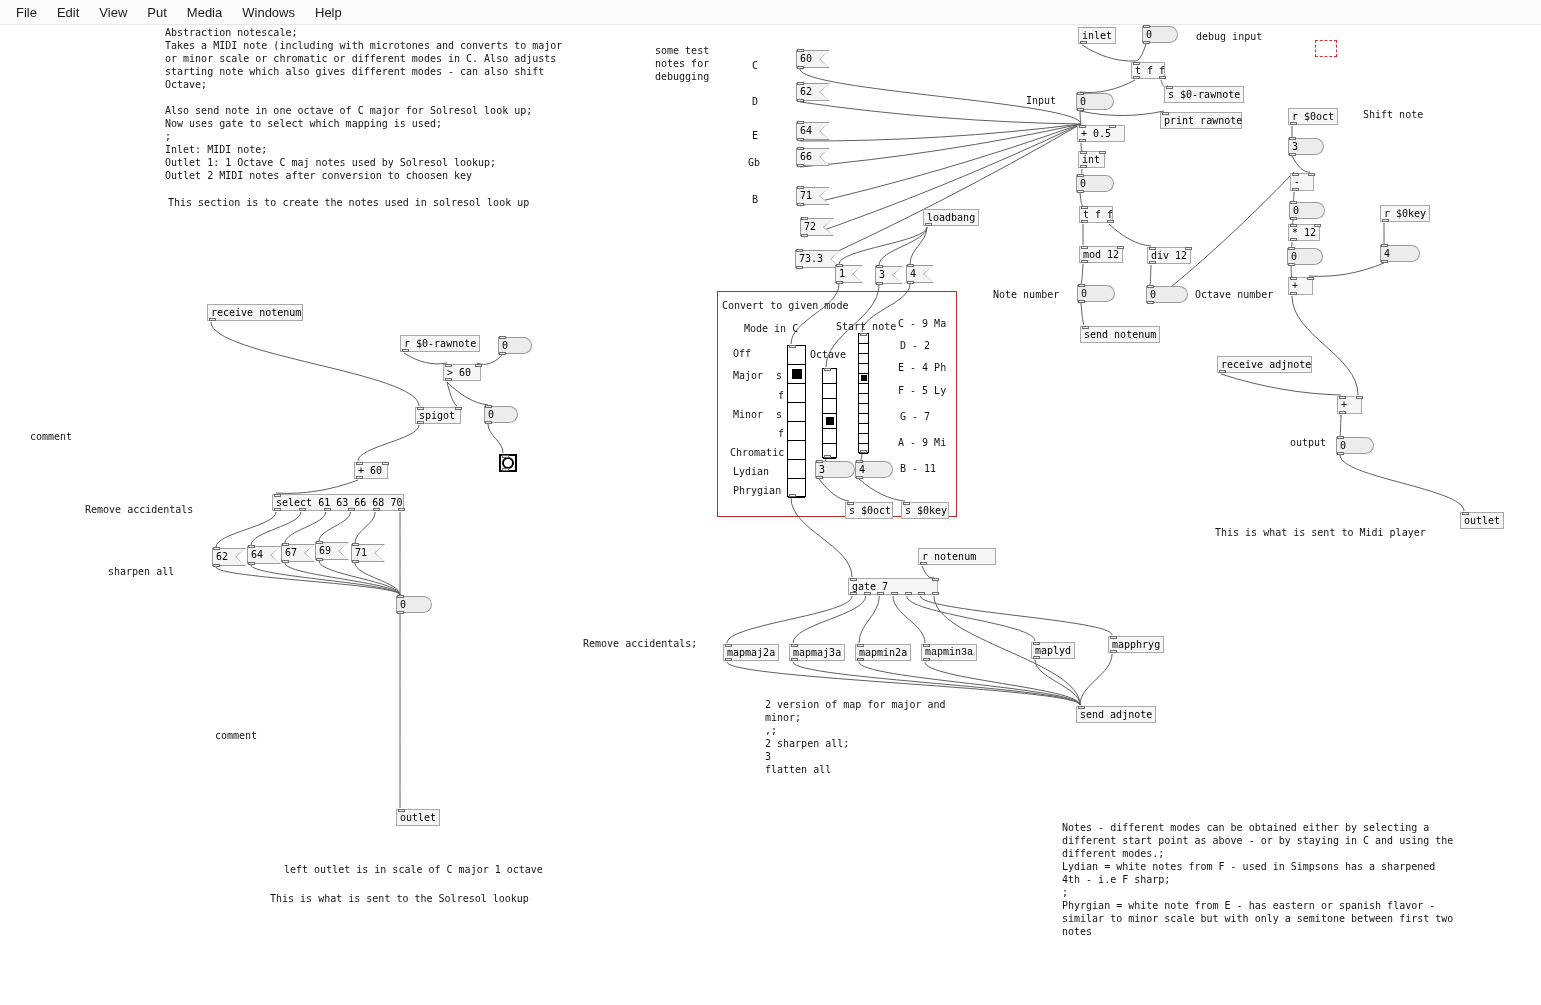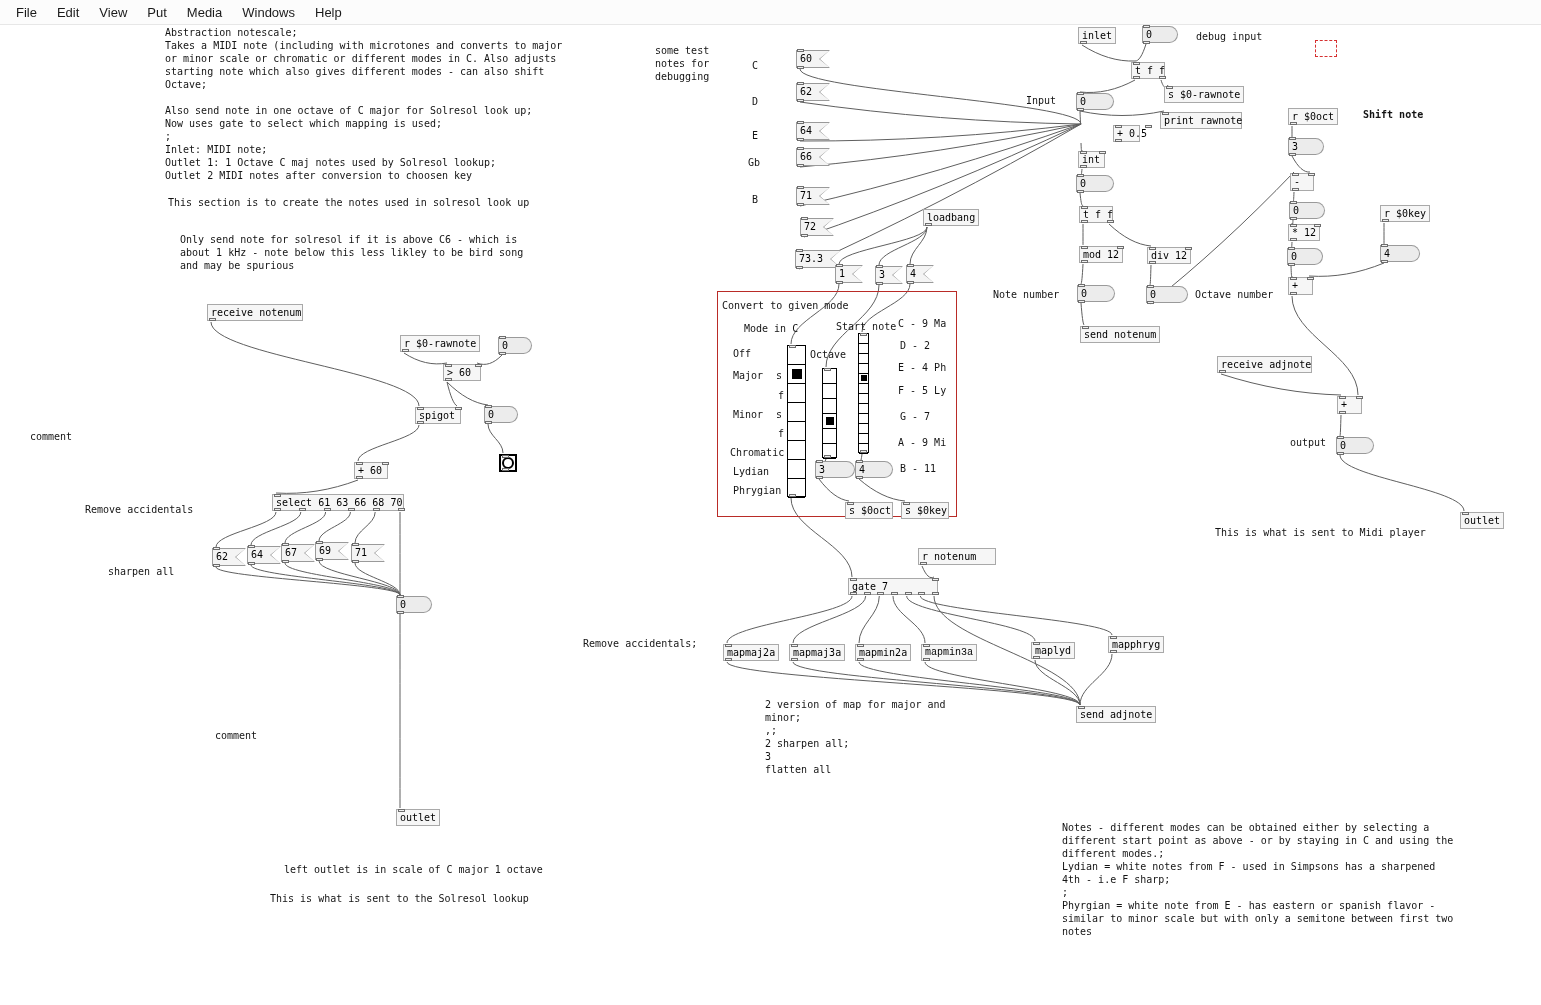--- a/index.html
+++ b/index.html
@@ -135,42 +135,39 @@
 starting note which also gives different modes - can also shift
 Octave;
 
 Also send note in one octave of C major for Solresol look up;
 Now uses gate to select which mapping is used;
 ;
 Inlet: MIDI note;
 Outlet 1: 1 Octave C maj notes used by Solresol lookup;
 Outlet 2 MIDI notes after conversion to choosen key</div>
     <div class="comment" style="left: 168px; top: 171px;">This section is to create the notes used in solresol look up</div>
-    <div class="comment" style="left: 180px; top: 208px;">Only send note for solresol if it is above C6 - which is
-about 1 kHz - note below this less likley to be bird song
-and may be spurious</div>
     <div class="comment" style="left: 30px; top: 405px;">comment</div>
     <div class="comment" style="left: 85px; top: 478px;">Remove accidentals</div>
     <div class="comment" style="left: 108px; top: 540px;">sharpen all</div>
     <div class="comment" style="left: 215px; top: 704px;">comment</div>
     <div class="comment" style="left: 284px; top: 838px;">left outlet is in scale of C major 1 octave</div>
     <div class="comment" style="left: 270px; top: 867px;">This is what is sent to the Solresol lookup</div>
     <div class="comment" style="left: 655px; top: 19px;">some test
 notes for
 debugging</div>
     <div class="comment" style="left: 752px; top: 34px;">C</div>
     <div class="comment" style="left: 752px; top: 70px;">D</div>
     <div class="comment" style="left: 752px; top: 104px;">E</div>
     <div class="comment" style="left: 748px; top: 131px;">Gb</div>
     <div class="comment" style="left: 752px; top: 168px;">B</div>
     <div class="comment" style="left: 1026px; top: 69px;">Input</div>
     <div class="comment" style="left: 1196px; top: 5px;">debug input</div>
     <div class="comment" style="left: 993px; top: 263px;">Note number</div>
     <div class="comment" style="left: 1195px; top: 263px;">Octave number</div>
-    <div class="comment" style="left: 1363px; top: 83px; font-weight: bold;">Shift note</div>
+    <div class="comment" style="left: 1363px; top: 83px;">Shift note</div>
     <div class="comment" style="left: 1290px; top: 411px;">output</div>
     <div class="comment" style="left: 1215px; top: 501px;">This is what is sent to Midi player</div>
     <div class="comment" style="left: 583px; top: 612px;">Remove accidentals;</div>
     <div class="comment" style="left: 765px; top: 673px;">2 version of map for major and
 minor;
 ,;
 2 sharpen all;
 3
 flatten all</div>
     <div class="comment" style="left: 1062px; top: 796px;">Notes - different modes can be obtained either by selecting a
@@ -435,21 +432,21 @@
     <div class="node object" style="left: 1164px; top: 61px; width: 80px; height: 17px;"><span>s $0-rawnote</span><div class="nub" style="left: 1px; top: -1px;"></div></div>
     <div class="node shell num" style="left: 1076px; top: 68px; width: 38px; height: 17px;">
       <div class="skin-border"></div>
       <div class="skin-fill">
         <span class="boxlabel">0</span>
       </div>
       <div class="nub" style="left: 1px; top: -1px;"></div>
       <div class="nub" style="left: 1px; bottom: -1px;"></div>
     </div>
     <div class="node object" style="left: 1160px; top: 87px; width: 82px; height: 17px;"><span>print rawnote</span><div class="nub" style="left: 1px; top: -1px;"></div></div>
-    <div class="node object" style="left: 1077px; top: 100px; width: 27px; height: 17px; margin-left: 36px;"><span>+ 0.5</span><div class="nub" style="left: 1px; top: -1px;"></div><div class="nub" style="left: 31px; top: -1px;"></div><div class="nub" style="left: 1px; bottom: -1px;"></div></div>
+    <div class="node object" style="left: 1077px; top: 100px; width: 48px; height: 17px;"><span>+ 0.5</span><div class="nub" style="left: 1px; top: -1px;"></div><div class="nub" style="left: 31px; top: -1px;"></div><div class="nub" style="left: 1px; bottom: -1px;"></div></div>
     <div class="node object" style="left: 1078px; top: 126px; width: 27px; height: 17px;"><span>int</span><div class="nub" style="left: 1px; top: -1px;"></div><div class="nub" style="left: 20px; top: -1px;"></div><div class="nub" style="left: 1px; bottom: -1px;"></div></div>
     <div class="node shell num" style="left: 1076px; top: 150px; width: 38px; height: 17px;">
       <div class="skin-border"></div>
       <div class="skin-fill">
         <span class="boxlabel">0</span>
       </div>
       <div class="nub" style="left: 1px; top: -1px;"></div>
       <div class="nub" style="left: 1px; bottom: -1px;"></div>
     </div>
     <div class="node object" style="left: 1079px; top: 181px; width: 34px; height: 17px;"><span>t f f</span><div class="nub" style="left: 1px; top: -1px;"></div><div class="nub" style="left: 1px; bottom: -1px;"></div><div class="nub" style="left: 27px; bottom: -1px;"></div></div>

